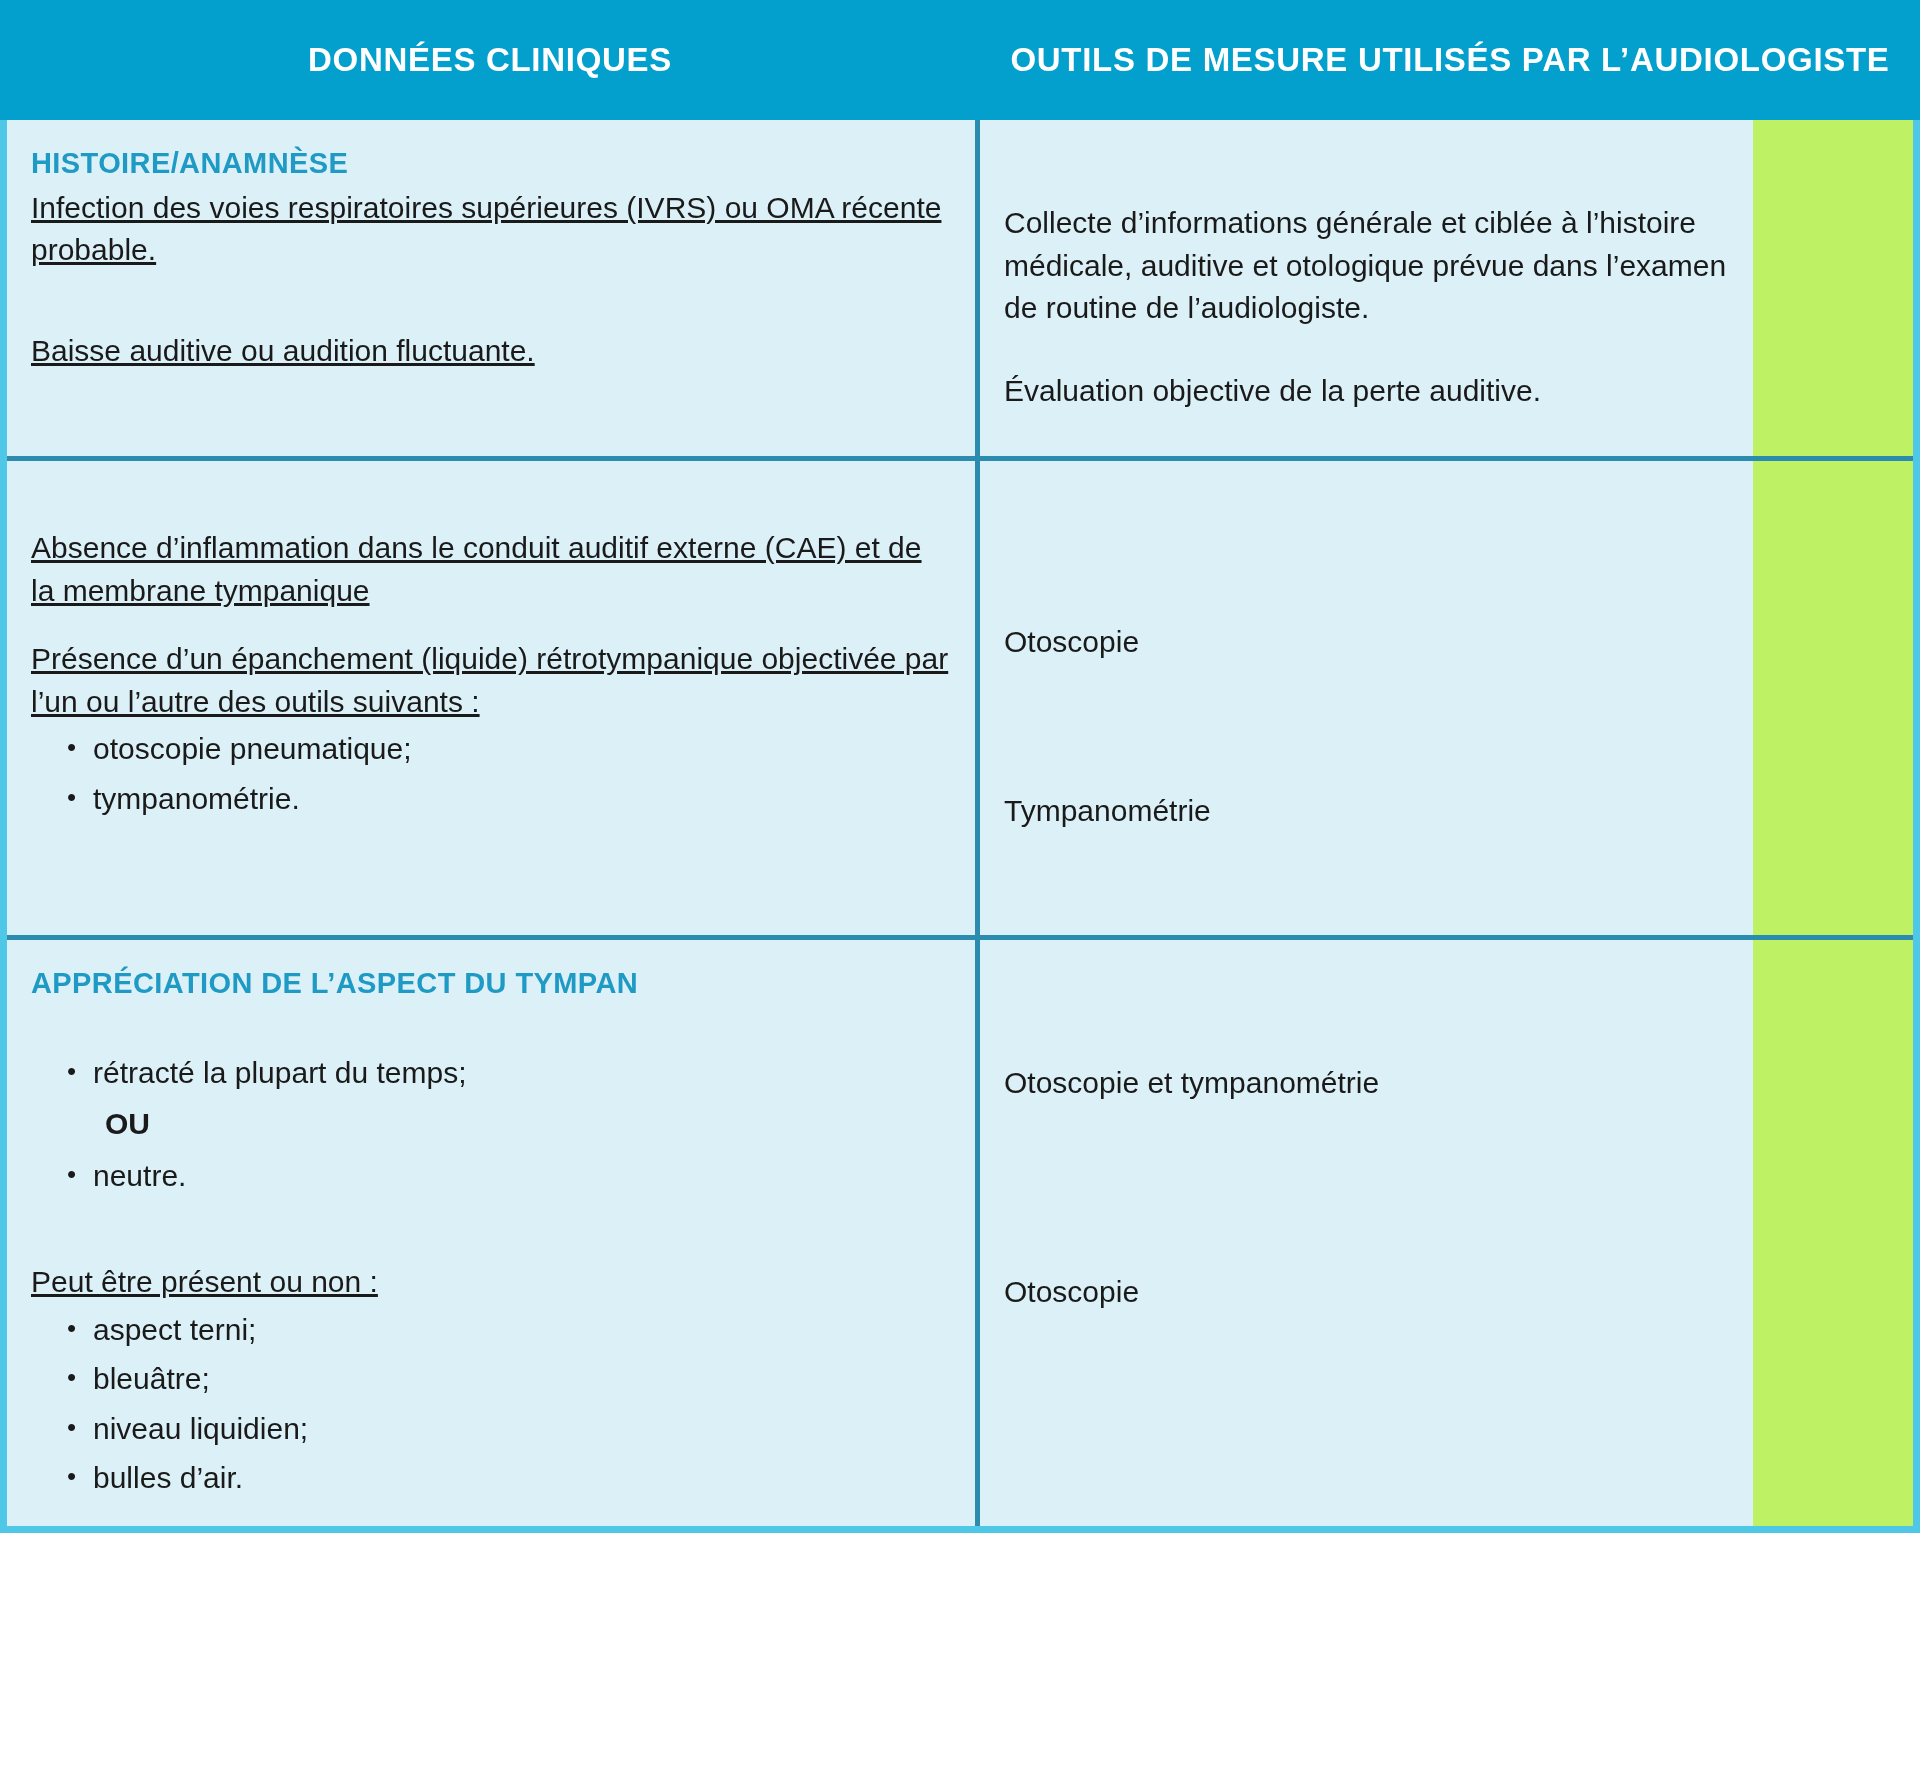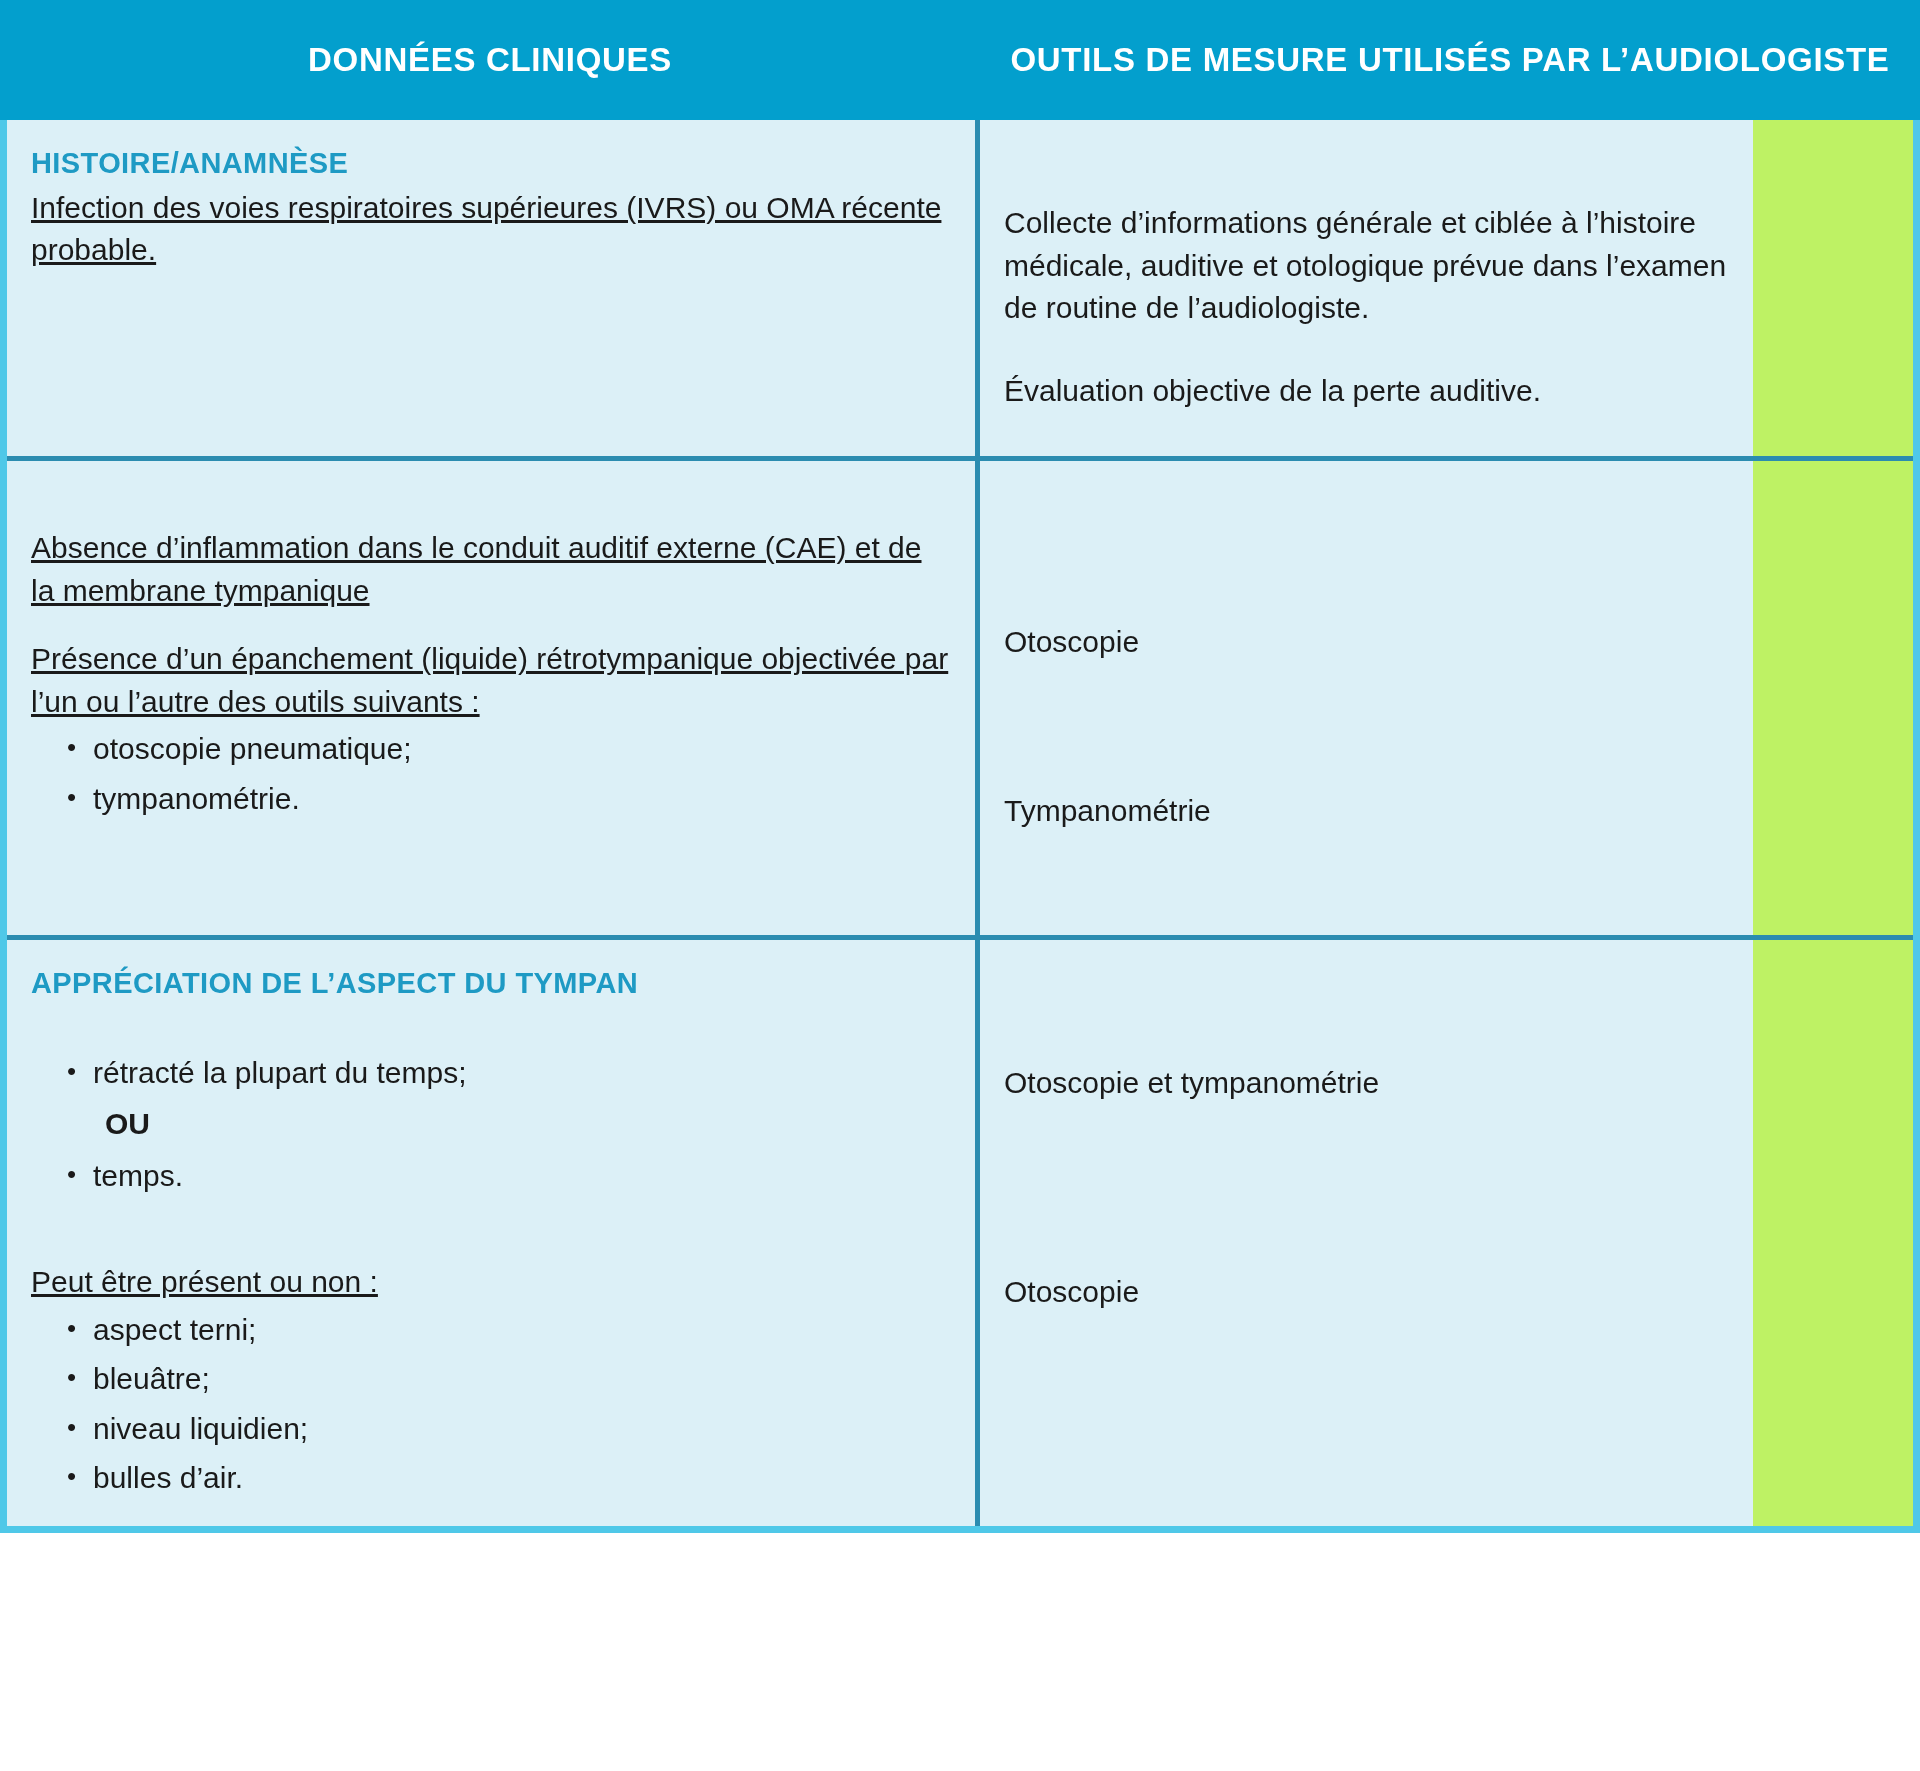--- a/index.html
+++ b/index.html
@@ -169,20 +169,21 @@
   </div>
 
   <div class="table-body">
 
     <div class="trow row-1">
 
       <div class="tcell left">
         <h3 class="section-title">HISTOIRE/ANAMNÈSE</h3>
         <p class="para">Infection des voies respiratoires supérieures (IVRS) ou OMA récente probable.</p>
         <div class="gap-lg"></div>
+        <p class="para">Baisse auditive ou audition fluctuante.</p>
       </div>
 
       <div class="tcell right">
         <div class="pad-top-1"></div>
         <p class="rcell-text">Collecte d’informations générale et ciblée à l’histoire médicale, auditive et otologique prévue dans l’examen de routine de l’audiologiste.</p>
         <div class="gap-md"></div>
         <p class="rcell-text">Évaluation objective de la perte auditive.</p>
       </div>
 
     </div>
@@ -211,21 +212,21 @@
 
     <div class="trow row-3">
 
       <div class="tcell left">
         <h3 class="section-title">APPRÉCIATION DE L’ASPECT DU TYMPAN</h3>
         <div class="gap-md"></div>
 
         <ul class="bullets">
           <li>rétracté la plupart du temps;</li>
           <li class="conj no-bullet">OU</li>
-          <li>temps.</li>
+          <li>neutre.</li>
         </ul>
 
         <div class="gap-lg"></div>
 
         <p class="para">Peut être présent ou non :</p>
 
         <ul class="bullets">
           <li>aspect terni;</li>
           <li>bleuâtre;</li>
           <li>niveau liquidien;</li>

